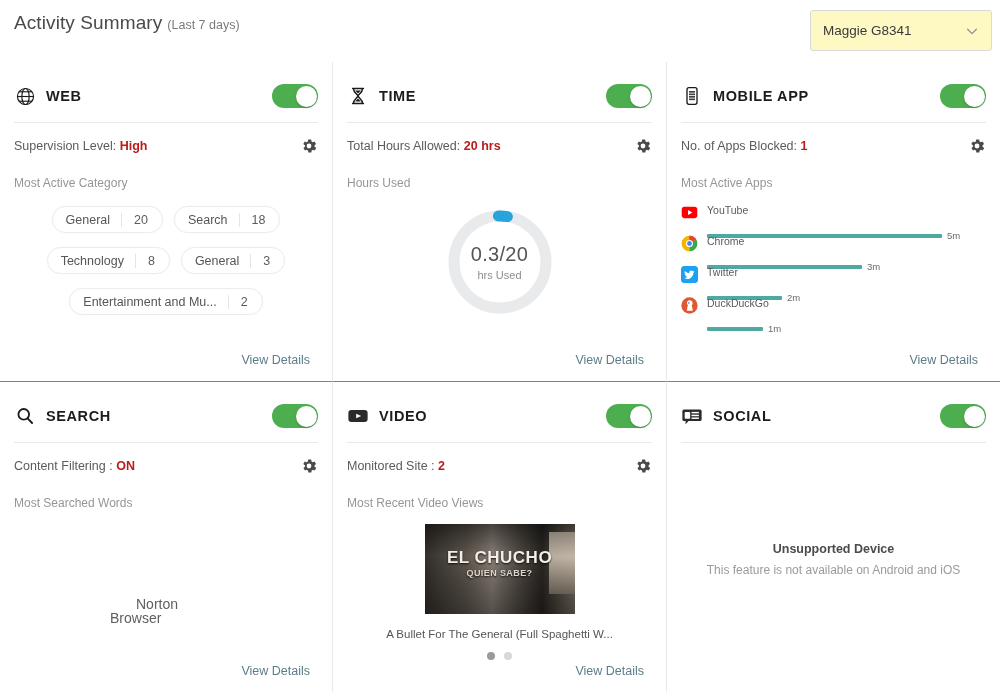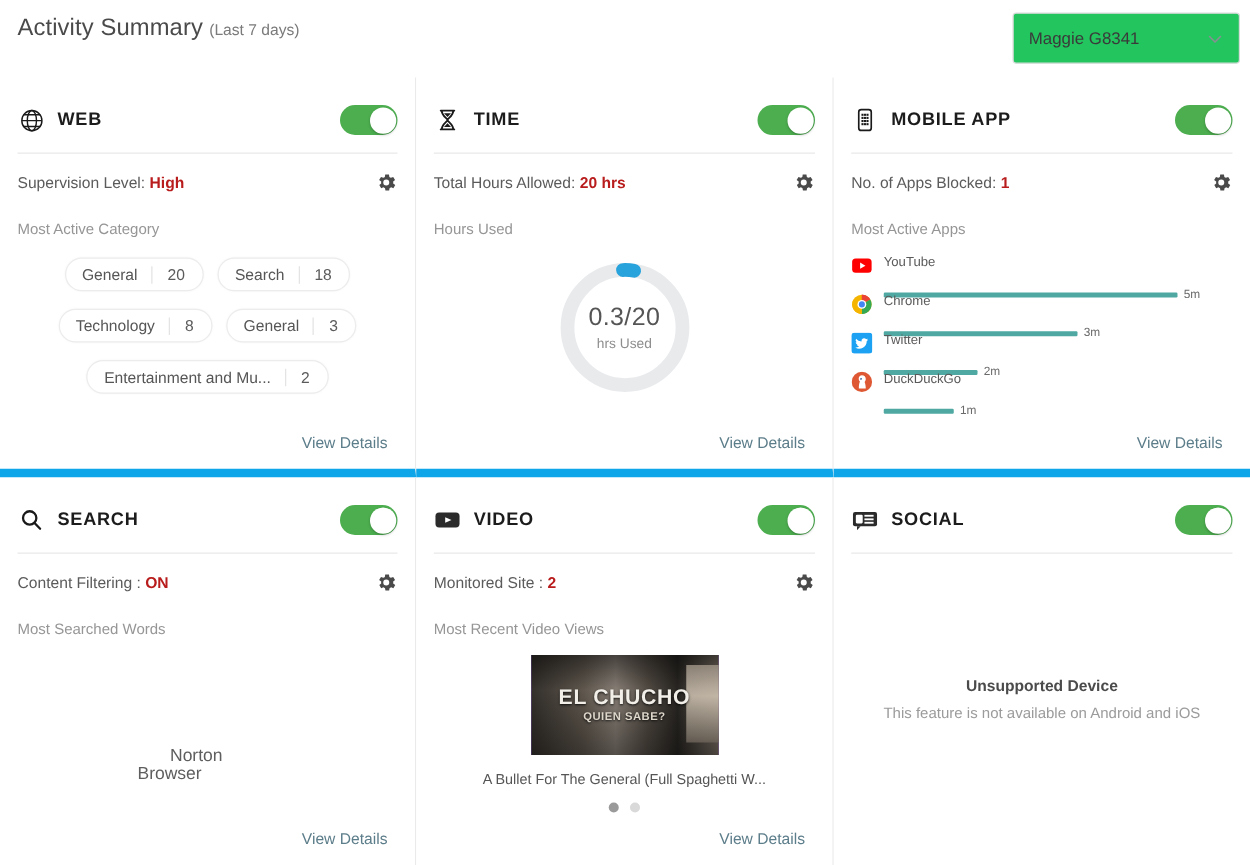--- a/index.html
+++ b/index.html
@@ -34,21 +34,21 @@
     margin-left: 5px;
     vertical-align: baseline;
     display: inline-block;
   }
   .user-select {
     position: absolute;
     right: 8px; top: 10px;
     width: 182px; height: 41px;
     border: 1px solid #d8dada;
     border-radius: 3px;
-    background: #22c55e;
+    background: #fef9c3;
     display: flex; align-items: center;
     padding: 0 12px;
     cursor: pointer;
   }
   .user-select-label {
     flex: 1;
     font-size: 13.5px;
     color: #3a3a3a;
   }
   .chev { width: 14px; height: 14px; flex: 0 0 auto; }
@@ -59,21 +59,21 @@
     position: absolute;
     top: 62px; left: 0;
     width: 1000px; height: 630px;
     display: grid;
     grid-template-columns: 333px 334px 333px;
     grid-template-rows: 320px 310px;
   }
   .card {
     position: relative;
     border-right: 1px solid #eaeaea;
-    border-bottom: 7px solid #0ea5e9;
+    border-bottom: 1px solid #0ea5e9;
     padding: 14px 14px 0 14px;
     overflow: hidden;
     background: #fff;
   }
   .card.col3 { border-right: none; }
   .card.row2 { border-bottom: none; }
 
   
   .card-head {
     display: flex;
@@ -250,21 +250,21 @@
   }
 
   
   .video-wrap {
     margin-top: 14px;
     display: flex;
     flex-direction: column;
     align-items: center;
   }
   .video-thumb {
-    width: 150px; height: 80px;
+    width: 150px; height: 90px;
     background: #4c1d95;
     position: relative;
     overflow: hidden;
   }
   .vt-bg {
     position: absolute; inset: 0;
     background:
       linear-gradient(180deg, rgba(0,0,0,.55) 0%, rgba(0,0,0,.12) 35%, rgba(0,0,0,.45) 100%),
       linear-gradient(90deg, #3a3631 0%, #6d6459 28%, #9a9086 45%, #5e564d 62%, #2e2b27 78%, #8a7f72 100%);
   }

